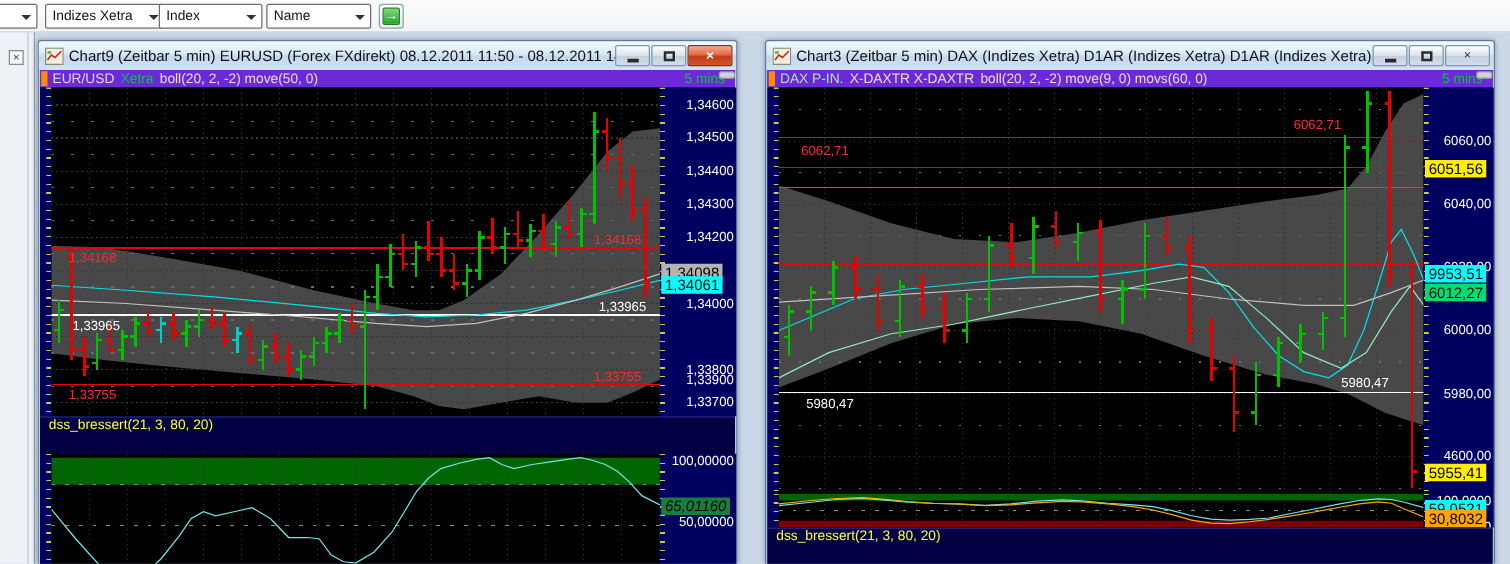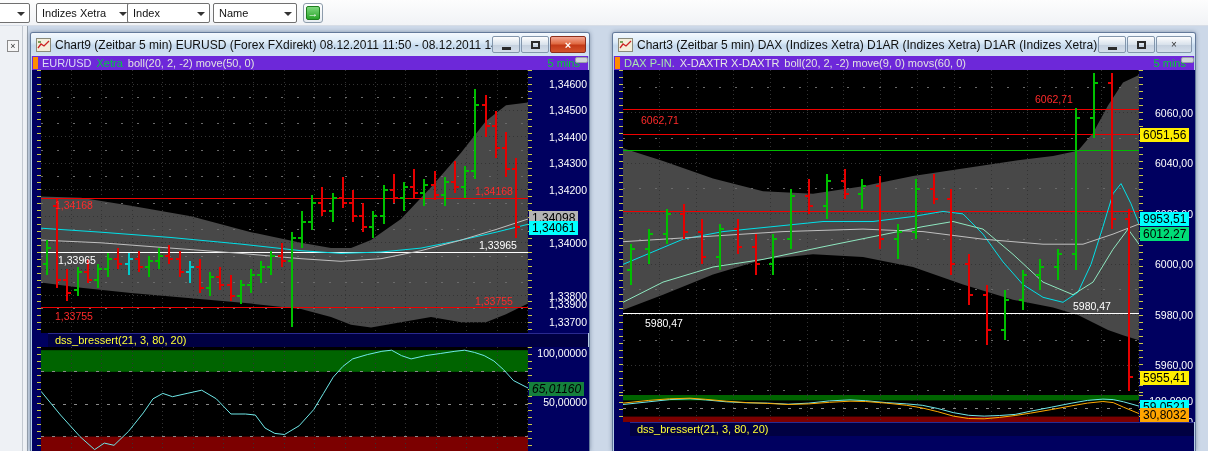--- a/index.html
+++ b/index.html
@@ -56,22 +56,22 @@
   .chart-header { height:14px; background:#6d28d9; display:flex; align-items:center;
                   font-size:11px; line-height:13px; white-space:nowrap; position:relative; }
   .hdr-block { width:5px; height:12px; background:#ff8c00; margin:0 4px 0 1px; flex:none; }
   .hdr-sym    { margin-right:5px; }
   .hdr-mkt    { margin-right:5px; }
   .hdr-stud   { color:#e2e2e2; }
   .hdr-int    { margin-left:auto; color:#00cc33; margin-right:8px; }
   .hdr-thumb  { position:absolute; right:0; top:1px; width:13px; height:6px; background:#cfd4d9;
                 border:1px solid #9aa0a6; border-radius:2px; }
 
-  .panel-header { height:14px; background:#000042; color:#ffff33; font-size:11px; line-height:13px;
-                  padding-left:7px; border-top:1px solid #2a2a90; white-space:nowrap; overflow:hidden;margin-left:16px; }
+  .panel-header { height:30px; background:#000042; color:#ffff33; font-size:11px; line-height:13px;
+                  padding-left:7px; border-top:1px solid #2a2a90; white-space:nowrap; overflow:hidden; }
 
   .chart-row { display:flex; position:relative; }
   .ticks { width:9px; background:#000060; position:relative; flex:none; }
   .ticks:before { content:""; position:absolute; right:0; top:0; bottom:0; width:4px;
                   background:repeating-linear-gradient(to bottom,#cccc44 0 1px,transparent 1px 7px); }
   .plot { position:relative; background:#000; flex:none; overflow:hidden; }
   .axis { position:relative; background:#000060; flex:none; font-size:10.5px; color:#fff; overflow:hidden; }
   .axis:before { content:""; position:absolute; left:0; top:0; bottom:0; width:4px;
                  background:repeating-linear-gradient(to bottom,#cccc44 0 1px,transparent 1px 7px); }
   .axis-label { position:absolute; right:3px; white-space:nowrap; }
@@ -393,21 +393,21 @@
             <text x="22" y="256.8" fill="#ffffff" font-size="10.5" font-family="Liberation Sans, sans-serif">5980,47</text>
             <text x="450" y="239.8" fill="#ffffff" font-size="10.5" font-family="Liberation Sans, sans-serif">5980,47</text>
           </svg>
         </div>
       <div class="axis" id="right-main-axis" style="width:57px;">
           <div class="axis-label" style="top: 36.9293px;">6060,00</div>
           <div class="axis-label" style="top: 87.4343px;">6040,00</div>
           <div class="axis-label" style="top: 137.939px;">6020,00</div>
           <div class="axis-label" style="top: 188.444px;">6000,00</div>
           <div class="axis-label" style="top: 238.949px;">5980,00</div>
-          <div class="axis-label" style="top: 289.455px;">5960,00</div>
+          <div class="axis-label" style="top: 289.455px;">4600,00</div>
           <div class="axis-box" style="top: 58.2424px; background: rgb(255, 238, 0); color: rgb(0, 0, 0);">6051,56</div>
           <div class="axis-box" style="top: 141.727px; background: rgb(0, 255, 255); color: rgb(0, 0, 0);">9953,51</div>
           <div class="axis-box" style="top: 157.46px; background: rgb(0, 221, 119); color: rgb(0, 0, 0);">6012,27</div>
           <div class="axis-box" style="top: 301.045px; background: rgb(255, 238, 0); color: rgb(0, 0, 0);">5955,41</div>
         </div>
     </div>
     <div class="chart-row" style="height:27px;">
       <div class="ticks"></div>
       <div class="plot" id="right-stoc" style="width:516px;height:27px;">
           <svg xmlns="http://www.w3.org/2000/svg" width="516" height="27" viewBox="0 0 516 27">

